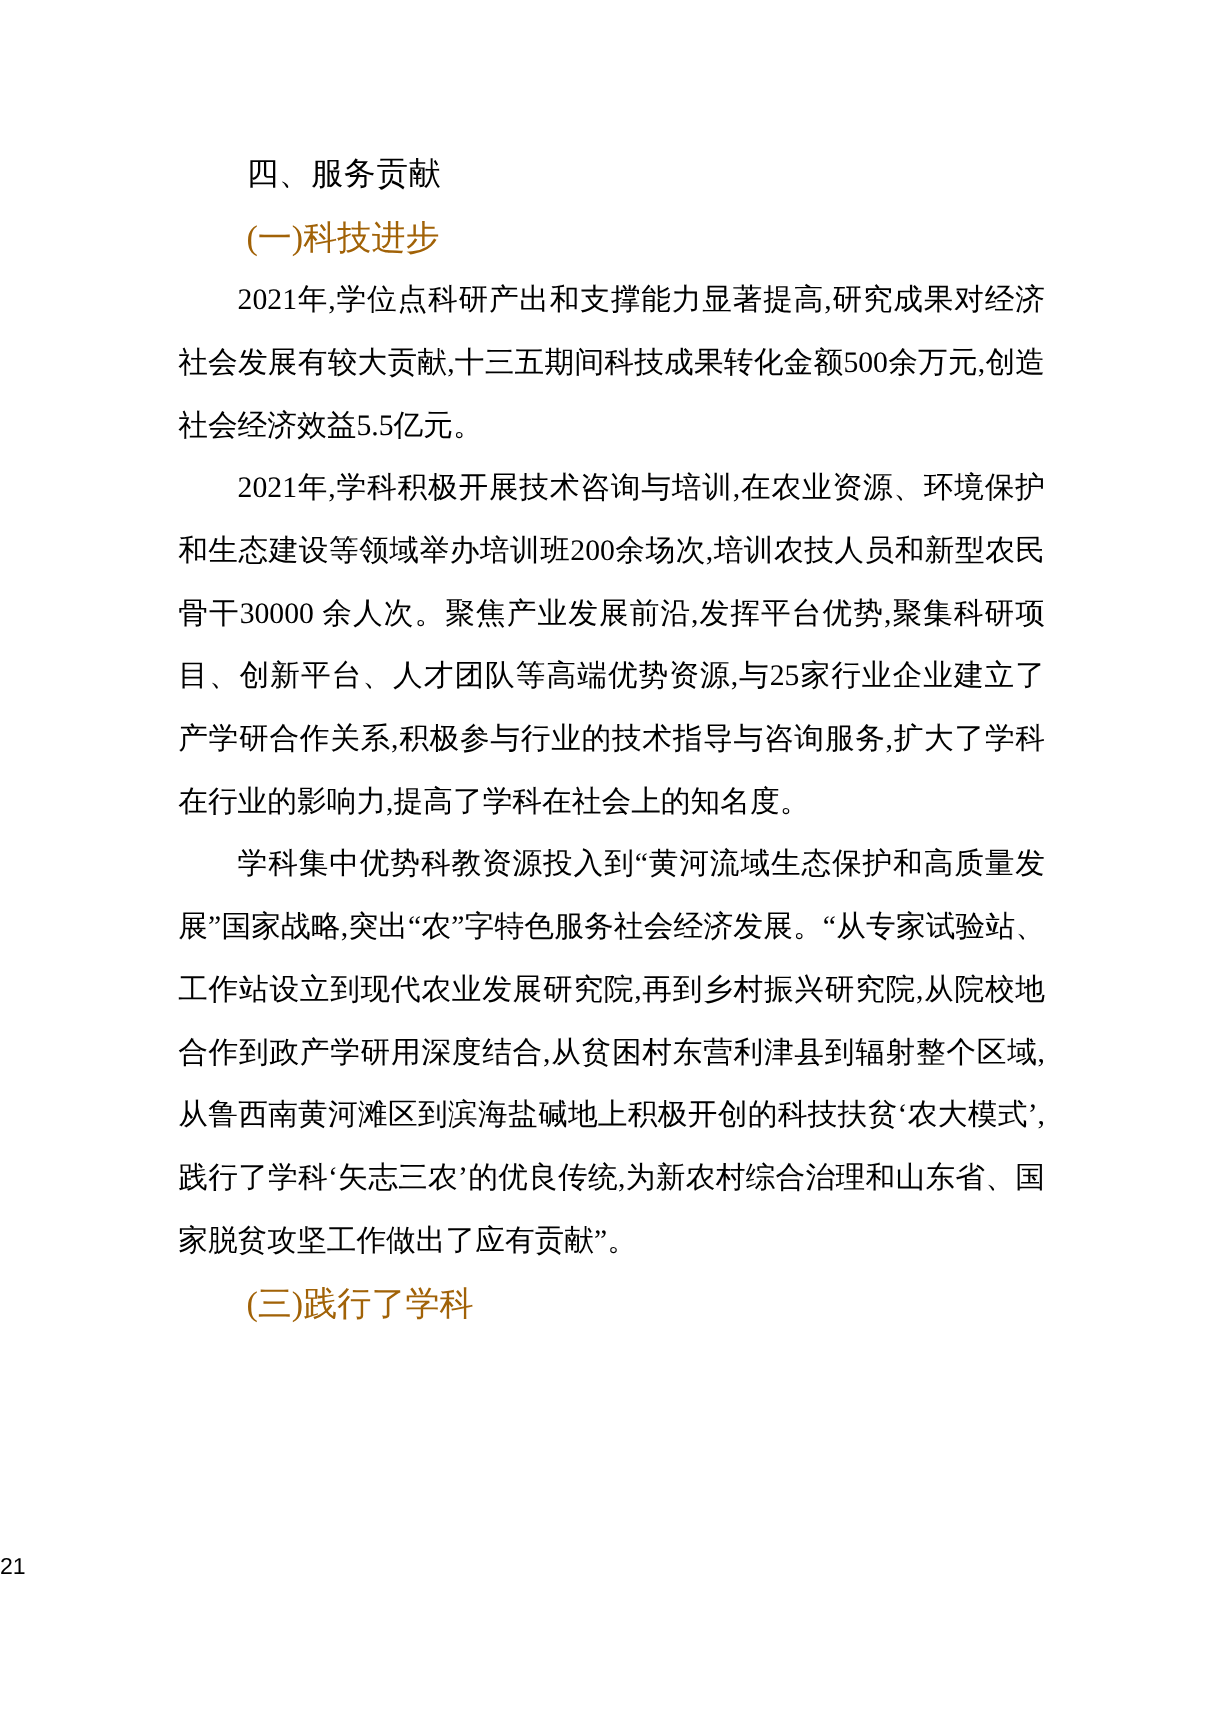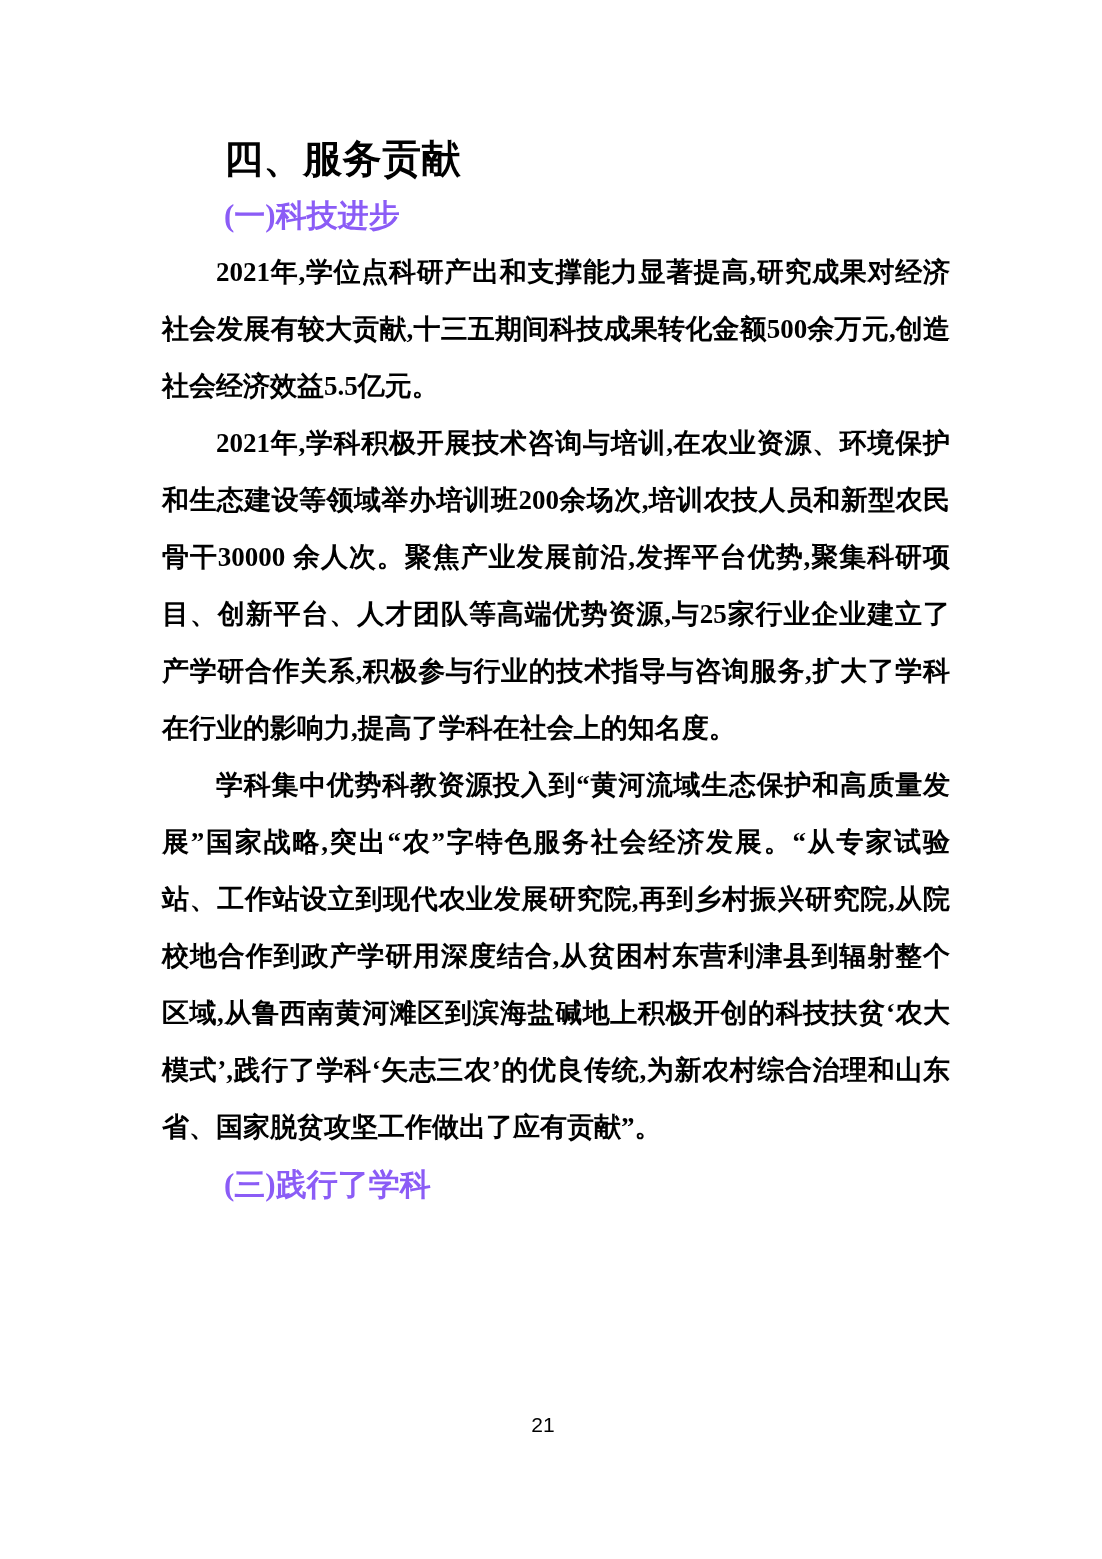--- a/index.html
+++ b/index.html
@@ -17,56 +17,55 @@
   .content {
     position: absolute;
     left: 162px;
     top: 130px;
     width: 788px;
   }
   .chapter-heading {
     margin: 0;
     padding: 0;
     font-family: "Liberation Sans", "DejaVu Sans", sans-serif;
-    font-weight: bold;
-    font-size: 39px;
+    font-weight: normal;
+    font-size: 29px;
     line-height: 57px;
     color: #000000;
     text-indent: 62px;
     letter-spacing: 0.5px;
   }
   .section-heading {
     margin: 0;
     padding: 0;
     font-family: "Liberation Serif", "DejaVu Serif", serif;
-    font-weight: bold;
+    font-weight: normal;
     font-size: 31px;
     line-height: 57px;
-    color: #8b5cf6;
+    color: #a16207;
     text-indent: 62px;
   }
   .body-paragraph {
     margin: 0;
     padding: 0;
     font-family: "Liberation Serif", "DejaVu Serif", serif;
-    font-weight: bold;
+    font-weight: normal;
     font-size: 27px;
     line-height: 57px;
     color: #000000;
     text-align: justify;
     text-justify: inter-ideograph;
     text-indent: 2em;
     word-break: break-all;
   }
   .page-footer {
     position: absolute;
     top: 1412px;
     left: 0;
     width: 1086px; 
-    text-align: center;
     font-family: "Liberation Sans", "DejaVu Sans", sans-serif;
     font-size: 21px;
     line-height: 26px;
     color: #000000;
   }
 </style>
 </head>
 <body>
 
 <div class="page">

